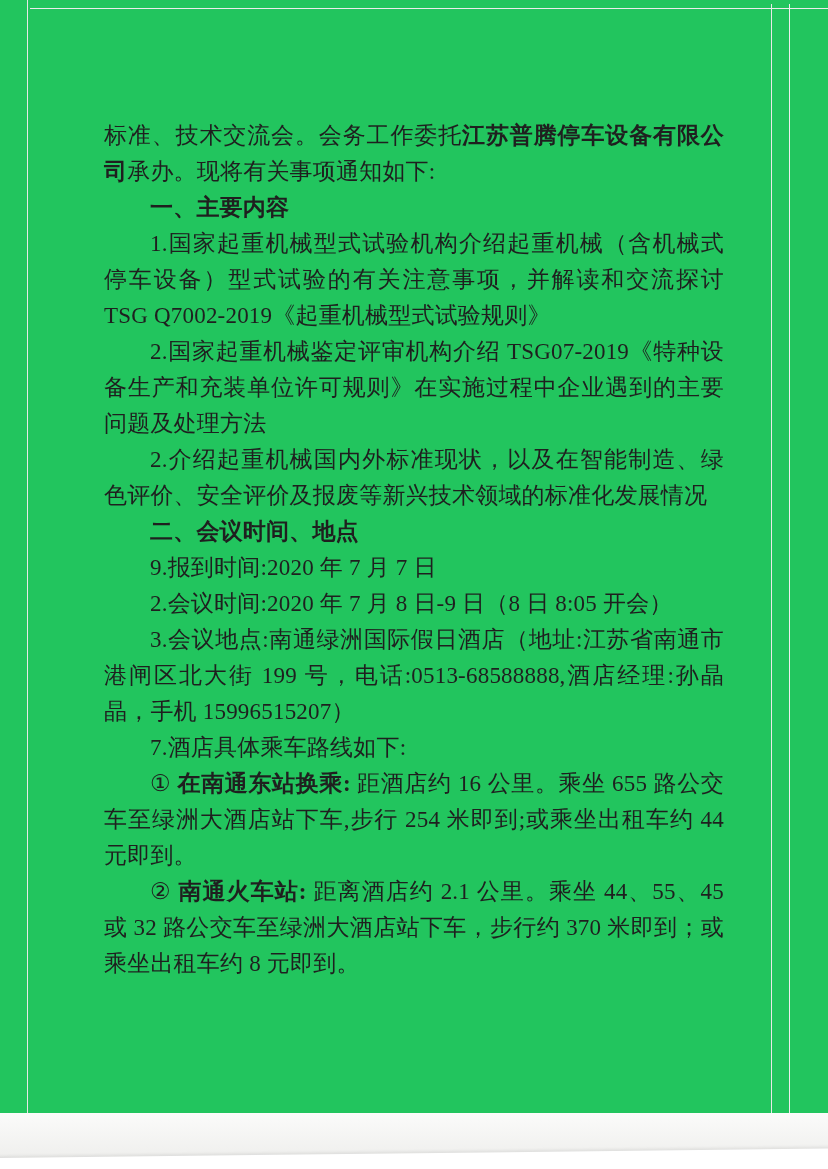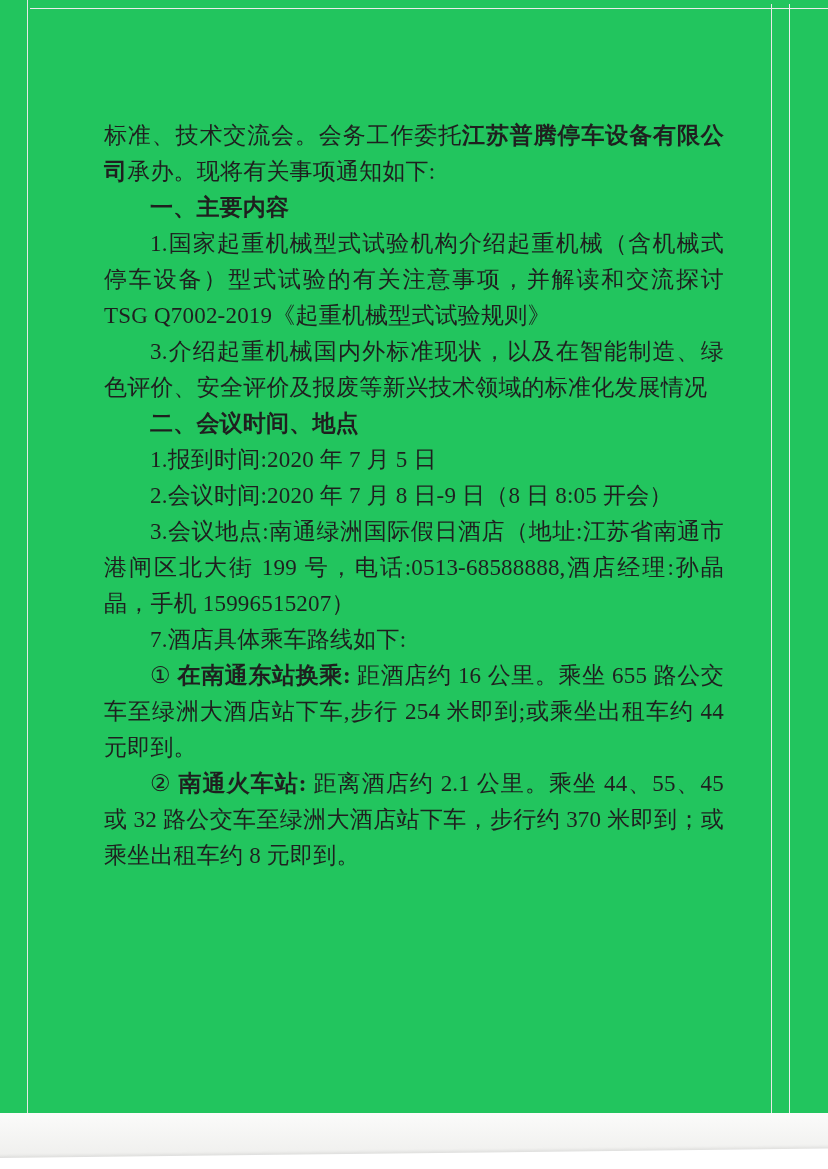--- a/index.html
+++ b/index.html
@@ -75,22 +75,23 @@
   <div class="edge-top"></div>
   <div class="edge-left"></div>
   <div class="edge-right-1"></div>
   <div class="edge-right-2"></div>
   <div class="bottom-shadow"></div>
   <div class="bottom-edge"></div>
   <div class="doc-body" style="color: rgb(31, 31, 31);">
       <p><span>标准、技术交流会。会务工作委托</span><b>江苏普腾停车设备有限公司</b><span>承办。现将有关事项通知如下:</span></p>
       <p class="indent heading"><b>一、主要内容</b></p>
       <p class="indent"><span>1.国家起重机械型式试验机构介绍起重机械（含机械式停车设备）型式试验的有关注意事项，并解读和交流探讨 TSG Q7002-2019《起重机械型式试验规则》</span></p>
-      <p class="indent"><span>3.介绍起重机械国内外标准现状，以及在智能制造、绿色评价、安全评价及报废等新兴技术领域的标准化发展情况</span></p>
+      <p class="indent"><span>2.国家起重机械鉴定评审机构介绍 TSG07-2019《特种设备生产和充装单位许可规则》在实施过程中企业遇到的主要问题及处理方法</span></p>
+      <p class="indent"><span>2.介绍起重机械国内外标准现状，以及在智能制造、绿色评价、安全评价及报废等新兴技术领域的标准化发展情况</span></p>
       <p class="indent heading"><b>二、会议时间、地点</b></p>
-      <p class="indent"><span>1.报到时间:2020 年 7 月 5 日</span></p>
+      <p class="indent"><span>9.报到时间:2020 年 7 月 7 日</span></p>
       <p class="indent"><span>2.会议时间:2020 年 7 月 8 日-9 日（8 日 8:05 开会）</span></p>
       <p class="indent"><span>3.会议地点:南通绿洲国际假日酒店（地址:江苏省南通市港闸区北大街 199 号，电话:0513-68588888,酒店经理:孙晶晶，手机 15996515207）</span></p>
       <p class="indent"><span>7.酒店具体乘车路线如下:</span></p>
       <p class="indent"><span>① </span><b>在南通东站换乘:</b><span> 距酒店约 16 公里。乘坐 655 路公交车至绿洲大酒店站下车,步行 254 米即到;或乘坐出租车约 44 元即到。</span></p>
       <p class="indent"><span>② </span><b>南通火车站:</b><span> 距离酒店约 2.1 公里。乘坐 44、55、45 或 32 路公交车至绿洲大酒店站下车，步行约 370 米即到；或乘坐出租车约 8 元即到。</span></p>
     </div>
 </div>
 
 </body></html>

